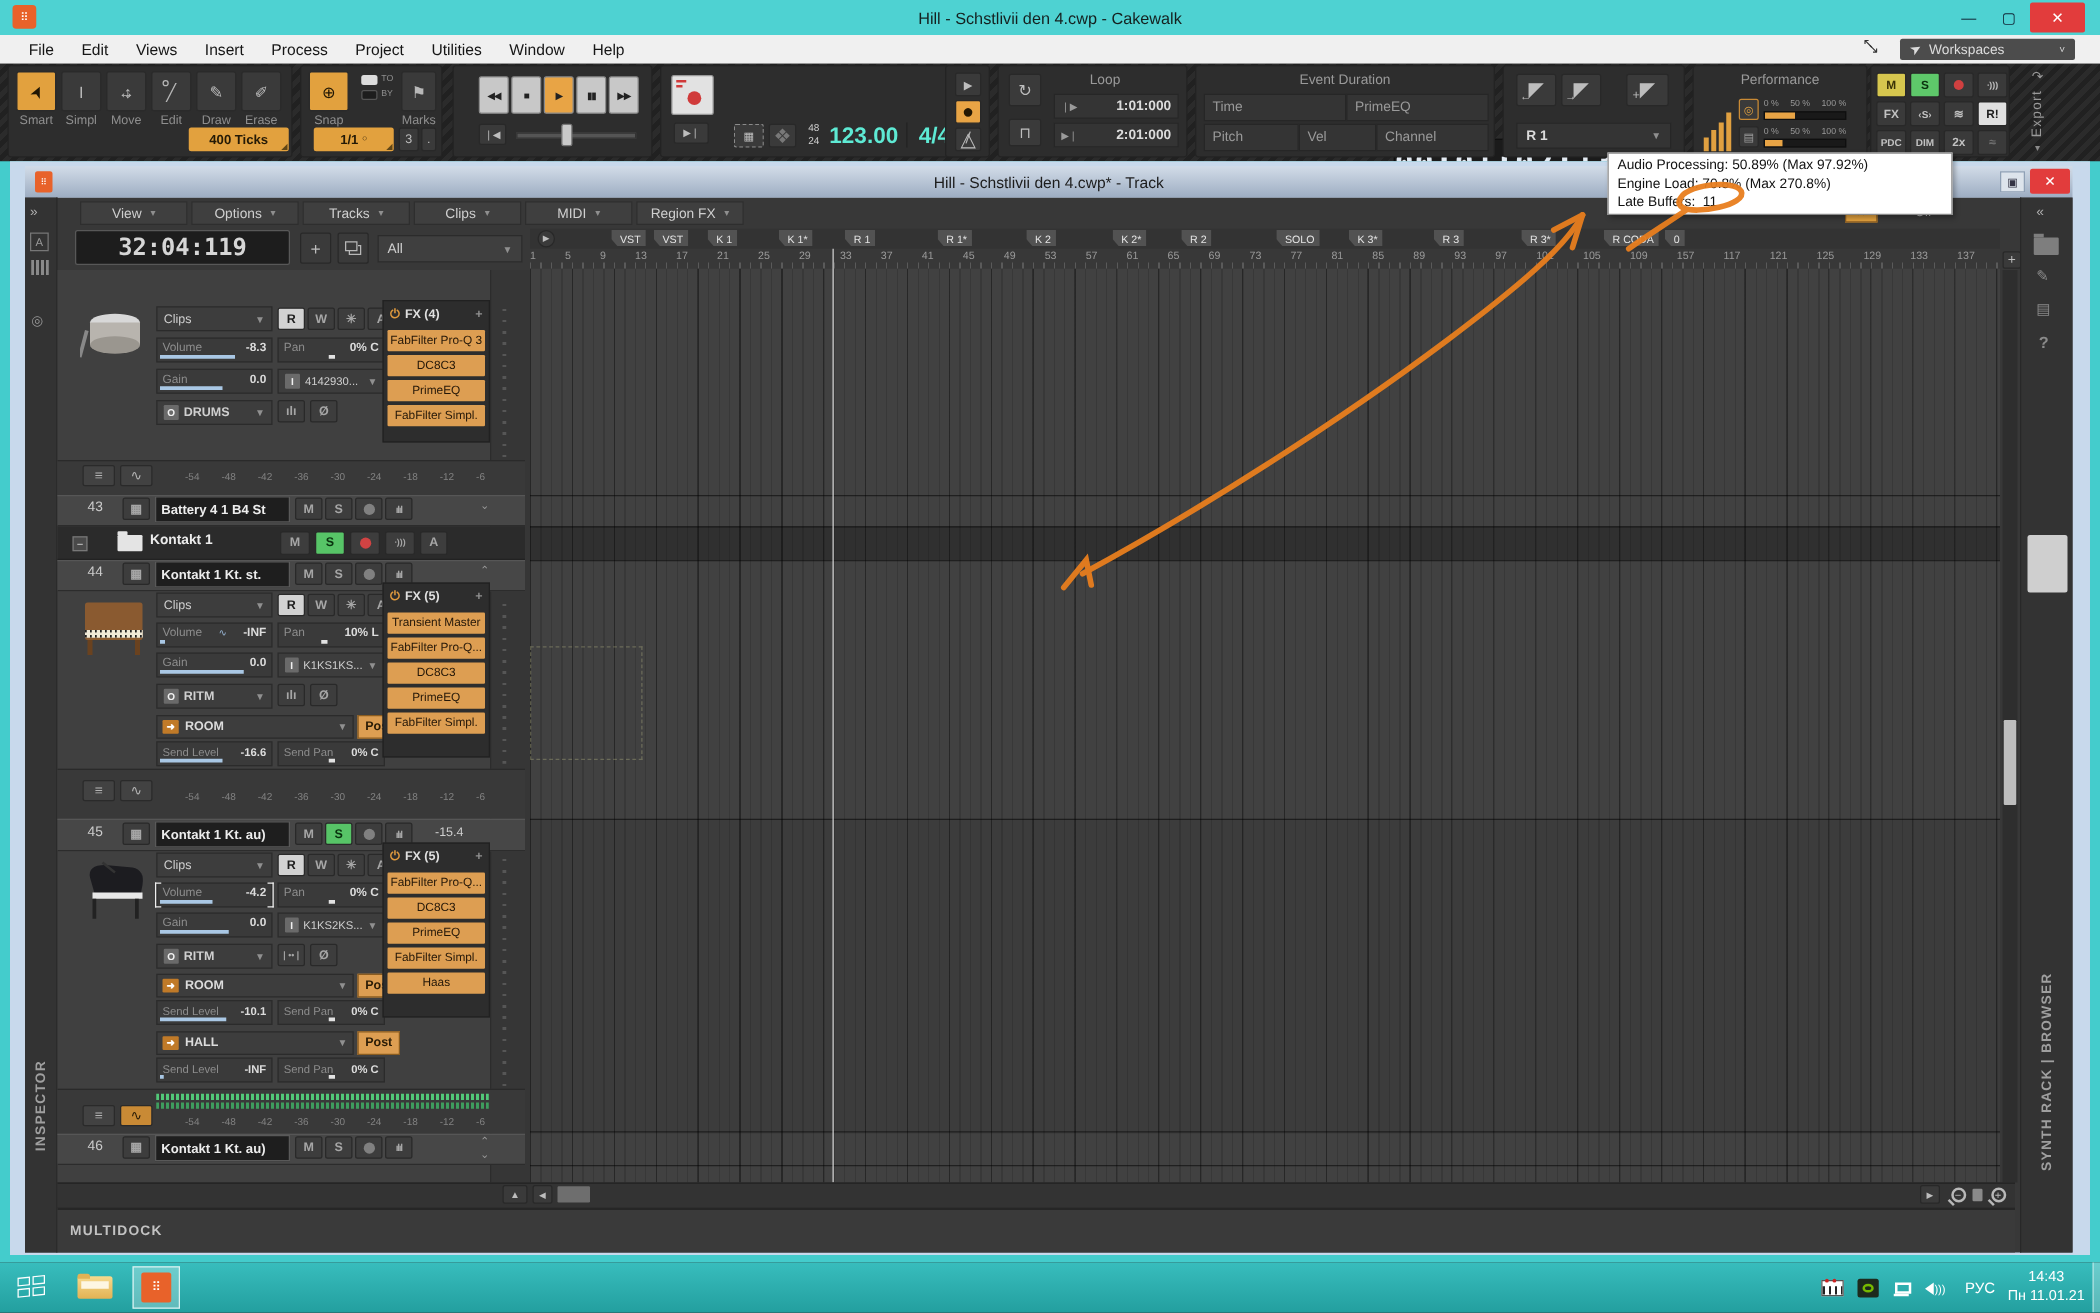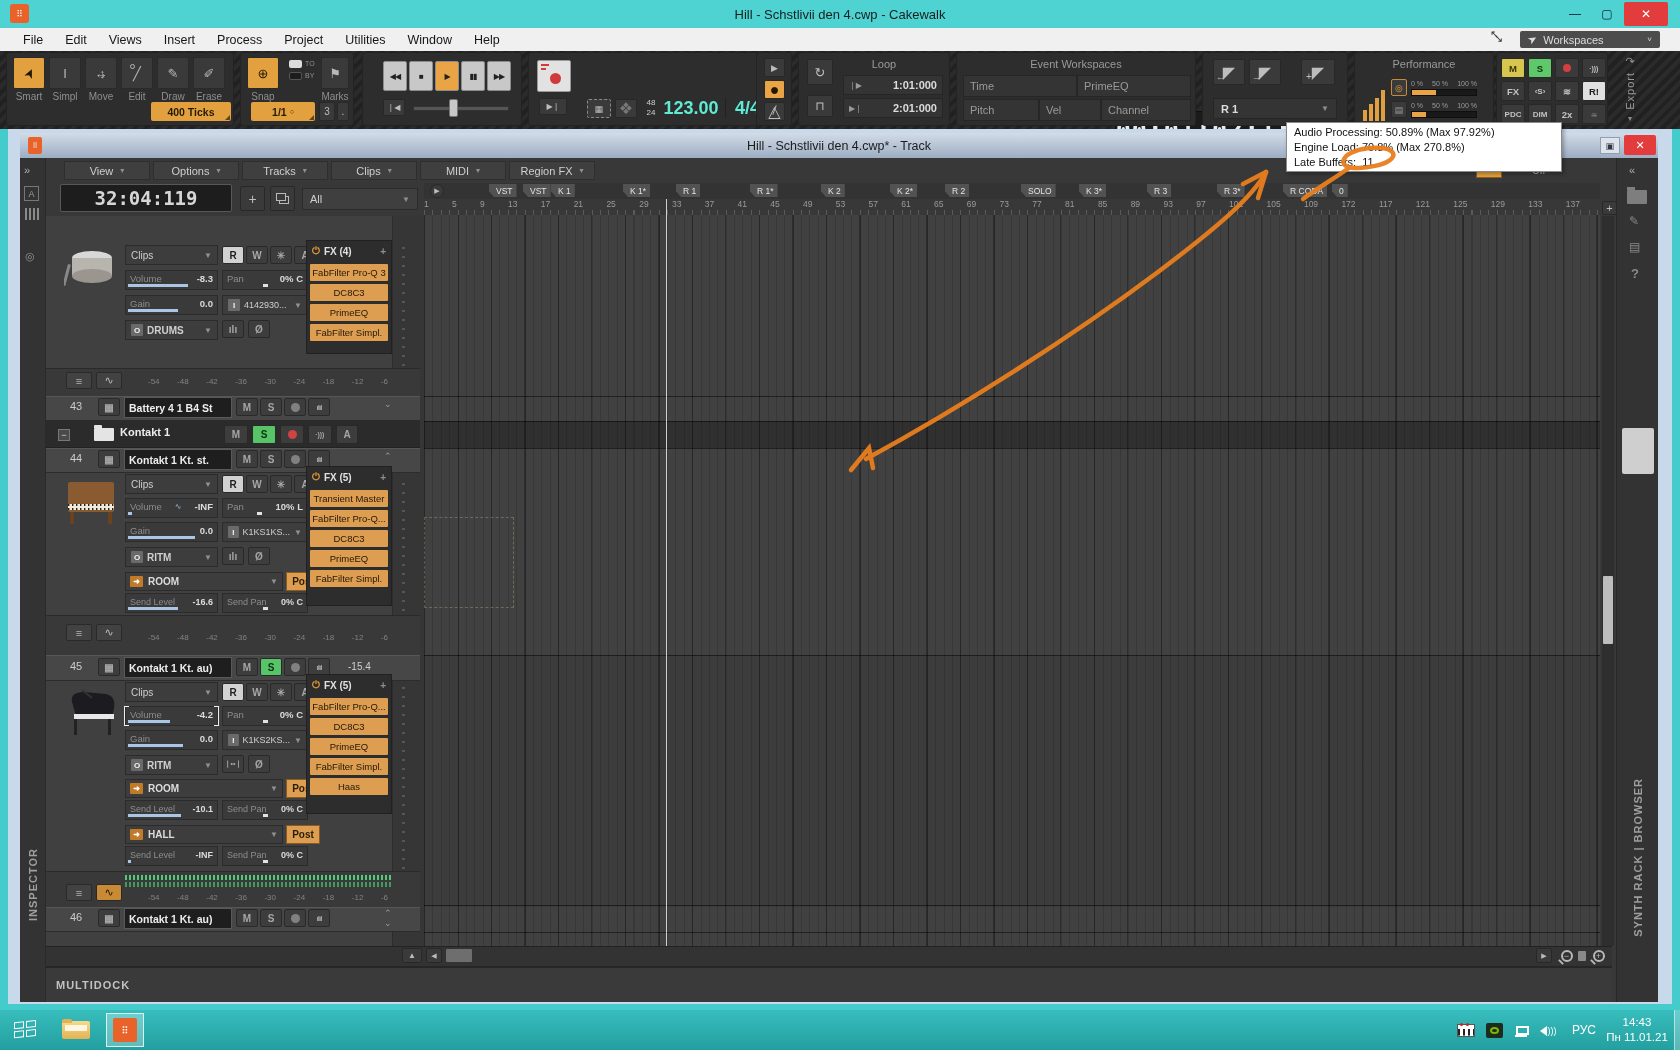--- a/index.html
+++ b/index.html
@@ -206,21 +206,21 @@
         <span style="color:#9a9a9a;font-size:8px">❘▶</span>
         <span style="color:#dcdcdc;font-size:11px;font-weight:bold;margin-left:auto">1:01:000</span>
       </div>
       <div class="abs" style="left:44px;top:45px;width:100px;height:20px;background:#343434;border:1px solid #262626;display:flex;align-items:center;padding:0 5px;gap:6px">
         <span style="color:#9a9a9a;font-size:8px">▶❘</span>
         <span style="color:#dcdcdc;font-size:11px;font-weight:bold;margin-left:auto">2:01:000</span>
       </div>
     </div>
 
     <div class="mod" style="left:956px;top:1px;width:240px;height:74px">
-      <div class="modtitle">Event Workspaces</div>
+      <div class="modtitle">Event Duration</div>
       <div class="evcell" style="left:6px;top:22px;width:114px">Time</div>
       <div class="evcell" style="left:120px;top:22px;width:114px">PrimeEQ</div>
       <div class="evcell" style="left:6px;top:46px;width:76px">Pitch</div>
       <div class="evcell" style="left:82px;top:46px;width:62px">Vel</div>
       <div class="evcell" style="left:144px;top:46px;width:90px">Channel</div>
     </div>
 
     <div class="mod" style="left:1202px;top:1px;width:146px;height:74px">
       <div class="db" style="left:10px;top:6px;width:32px;height:26px">
           <span>◤<span style="position:absolute;left:2px;top:12px;font-size:9px">←</span></span>
@@ -693,21 +693,21 @@
   <span class="abs" style="left:384px;top:908px;color:#9a9a9a;font-size:9px">⌃<br>⌄</span>
 
   <div class="abs ruler-markers">
     <div style="position:absolute;left:0;top:0;width:100%;height:100%">
         <div class="marker" style="left: 65px;">
           <span>VST</span>
         </div>
         <div class="marker" style="left: 99px;">
           <span>VST</span>
         </div>
-        <div class="marker" style="left: 127px;">
+        <div class="marker" style="left: 142px;">
           <span>K 1</span>
         </div>
         <div class="marker" style="left: 199px; justify-content: center;">
           <span>K 1*</span>
         </div>
         <div class="marker" style="left: 252px;">
           <span>R 1</span>
         </div>
         <div class="marker" style="left: 326px;">
           <span>R 1*</span>
@@ -763,21 +763,21 @@
       <span>73</span>
       <span>77</span>
       <span>81</span>
       <span>85</span>
       <span>89</span>
       <span>93</span>
       <span>97</span>
       <span>101</span>
       <span>105</span>
       <span>109</span>
-      <span>172</span>
+      <span>157</span>
       <span>117</span>
       <span>121</span>
       <span>125</span>
       <span>129</span>
       <span>133</span>
       <span>137</span>
     </div>
   <div class="abs ticks"></div>
   <div class="abs db" style="left:1602px;top:201px;width:15px;height:14px;font-size:11px">+</div>
   <div class="abs db" style="left:430px;top:184px;width:14px;height:14px;border-radius:50%;font-size:7px">▶</div>

